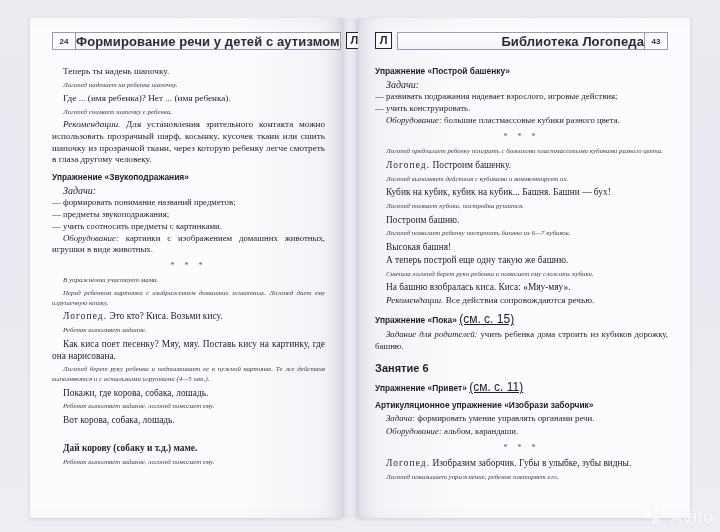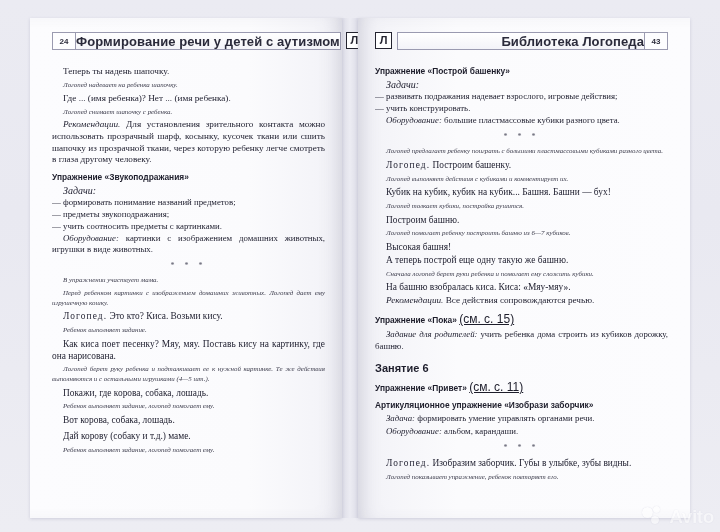--- a/index.html
+++ b/index.html
@@ -259,21 +259,21 @@
 
         <p class="t-stage">В упражнении участвует мама.</p>
         <p class="t-stage">Перед ребенком картинки с изображением домашних животных. Логопед дает ему игрушечную кошку.</p>
         <p class="t-speech"><span class="sp">Логопед.</span><span> Это кто? Киса. Возьми кису.</span></p>
         <p class="t-stage">Ребенок выполняет задание.</p>
         <p class="t-speech">Как киса поет песенку? Мяу, мяу. Поставь кису на картинку, где она нарисована.</p>
         <p class="t-stage">Логопед берет руку ребенка и подталкивает ее к нужной картинке. Те же действия выполняются и с остальными игрушками (4—5 шт.).</p>
         <p class="t-speech">Покажи, где корова, собака, лошадь.</p>
         <p class="t-stage">Ребенок выполняет задание, логопед помогает ему.</p>
         <p class="t-speech">Вот корова, собака, лошадь.</p>
-        <p class="t-speech" style="margin-top:4px;">Дай корову (собаку и т.д.) маме.</p>
+        <p class="t-speech" style="margin-top:16px;font-weight:bold;">Дай корову (собаку и т.д.) маме.</p>
         <p class="t-stage">Ребенок выполняет задание, логопед помогает ему.</p>
       </div>
     </div>
 
     <div class="gutter"></div>
 
     <div class="page right">
       <div class="runhead rightside">
         <div class="logo">Л</div>
         <div class="bar">

